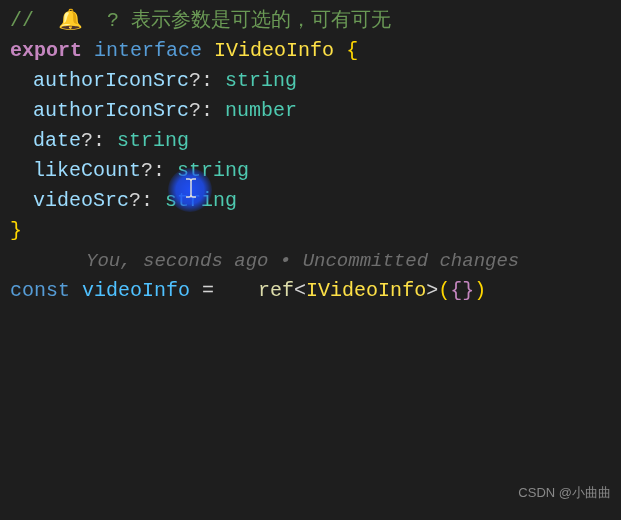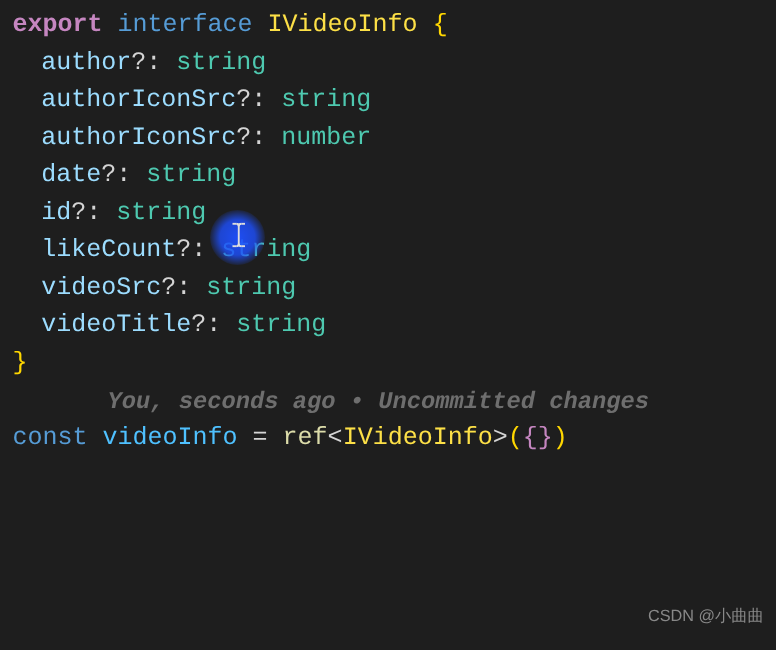--- a/index.html
+++ b/index.html
@@ -20,27 +20,26 @@
     .comment { color: #6a9955; }
     .keyword { color: #c586c0; font-weight: bold; }
     .type-kw { color: #569cd6; }
     .interface-name { color: #fde047; }
     .prop { color: #9cdcfe; }
     .type { color: #4ec9b0; }
     .punct { color: #d4d4d4; }
     .brace-yellow { color: #ffd700; }
     .brace-purple { color: #c586c0; }
     .const-name { color: #4fc1ff; margin-top: 17px; }
-    .func { color: #dcdcaa; }
+    .func { color: #dcdcaa; margin-left: 32px; }
     .gitlens {
       color: #6e6e6e;
       font-style: italic;
       padding-left: 76px;
       font-size: 19px;
-      font-weight: bold;
     }
     .comment-cn { color: #6a9955; }
     .cursor-glow {
       position: absolute;
       left: 168px;
       top: 168px;
       width: 44px;
       height: 44px;
       border-radius: 50%;
       background: radial-gradient(circle, rgba(30,80,255,0.95) 0%, rgba(30,80,255,0.8) 45%, rgba(30,80,255,0) 75%);
@@ -62,31 +61,29 @@
       bottom: 12px;
       color: #888;
       font-size: 13px;
       font-family: sans-serif;
     }
   </style>
 </head>
 <body>
 
 <div>
+  <span class="line comment">//  🔔  ? 表示参数是可选的，可有可无</span>
 
   <span class="line"><span class="keyword">export</span> <span class="type-kw">interface</span> <span class="interface-name">IVideoInfo</span> <span class="brace-yellow">{</span></span>
 
-  <span class="line indent"><span class="prop">author</span><span class="punct">?: </span><span class="type">string</span></span>
   <span class="line indent"><span class="prop">authorIconSrc</span><span class="punct">?: </span><span class="type">string</span></span>
   <span class="line indent"><span class="prop">authorIconSrc</span><span class="punct">?: </span><span class="type">number</span></span>
   <span class="line indent"><span class="prop">date</span><span class="punct">?: </span><span class="type">string</span></span>
-  <span class="line indent"><span class="prop">id</span><span class="punct">?: </span><span class="type">string</span></span>
   <span class="line indent"><span class="prop">likeCount</span><span class="punct">?: </span><span class="type">string</span></span>
   <span class="line indent"><span class="prop">videoSrc</span><span class="punct">?: </span><span class="type">string</span></span>
-  <span class="line indent"><span class="prop">videoTitle</span><span class="punct">?: </span><span class="type">string</span></span>
 
   <span class="line brace-yellow">}</span>
 
   <span class="line gitlens">You, seconds ago • Uncommitted changes</span>
 
 
   <span class="line"><span class="type-kw">const</span> <span class="const-name">videoInfo</span><span class="punct"> = </span><span class="func">ref</span><span class="punct">&lt;</span><span class="interface-name">IVideoInfo</span><span class="punct">&gt;</span><span class="brace-yellow">(</span><span class="brace-purple">{</span><span class="brace-purple">}</span><span class="brace-yellow">)</span></span>
 </div>
 
 <div class="cursor-glow"></div>

